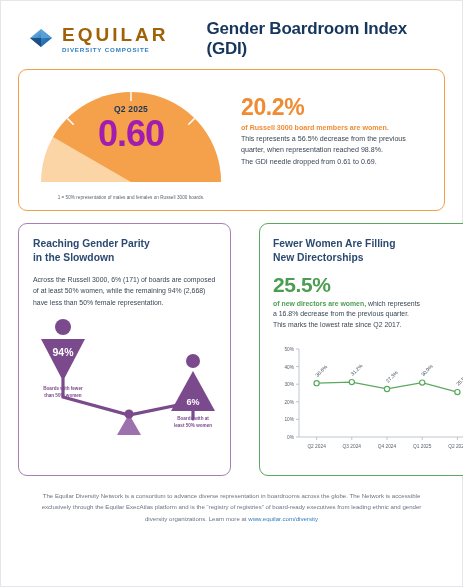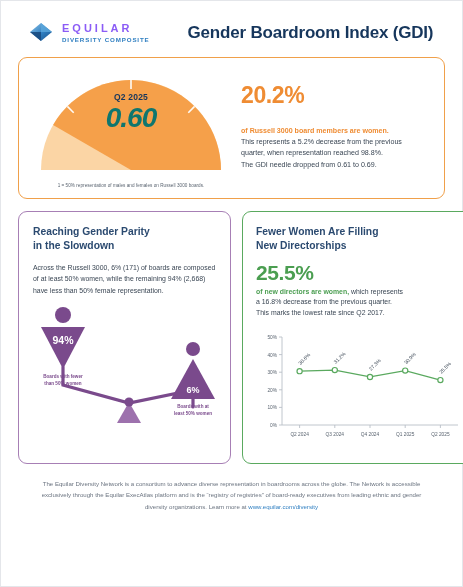--- a/index.html
+++ b/index.html
@@ -14,41 +14,41 @@
   }
 
   
   .header{
     display:flex;align-items:center;padding:18px 22px 10px 26px;gap:34px;
   }
   .logo{display:flex;align-items:center;gap:7px;}
   .logo-mark{width:28px;height:28px;position:relative;flex:0 0 auto;}
   .logo-text{display:flex;flex-direction:column;line-height:1;}
   .logo-word{
-    font-size:11px;font-weight:700;letter-spacing:3.0px;color:#8b5cf6;
+    font-size:19px;font-weight:700;letter-spacing:3.0px;color:#a16207;
   }
   .logo-sub{
     font-size:6.2px;font-weight:700;letter-spacing:0.85px;color:#2f7fc1;
     margin-top:3px;
   }
   .title{
     font-size:17px;font-weight:700;color:#16365c;letter-spacing:-0.2px;
     margin-left:4px;
   }
 
   
   .card{
     box-sizing:border-box;border-radius:9px;background:#fff;
   }
   .card-orange{
     margin:0 17px;border:1.3px solid #f0a04a;
     padding:12px 14px 10px 14px;display:flex;gap:6px;
   }
   .row2{
-    display:flex;gap:11px;margin:12px 17px 0 17px;
+    display:flex;gap:28px;margin:12px 17px 0 17px;
   }
   .card-purple{
     flex:1 1 46%;border:1.3px solid #a77fb5;padding:13px 13px 8px 14px;
     display:flex;flex-direction:column;
   }
   .card-green{
     flex:1 1 54%;border:1.3px solid #5aa95f;padding:13px 12px 8px 13px;
     display:flex;flex-direction:column;
   }
 
@@ -59,39 +59,39 @@
   }
   .gauge-svg{display:block;}
   .gauge-overlay{
     position:absolute;left:0;top:22px;width:196px;text-align:center;
     pointer-events:none;
   }
   .gauge-period{
     font-size:8.5px;font-weight:700;color:#16365c;letter-spacing:0.2px;
   }
   .gauge-value{
-    font-size:28px;font-weight:700;color:#0f766e;line-height:0.98;
-    margin-top:2px;letter-spacing:-1px;font-style:italic;
+    font-size:36px;font-weight:700;color:#a21caf;line-height:0.98;
+    margin-top:2px;letter-spacing:-1px;
   }
   .gauge-note{
     font-size:4.6px;color:#5a6470;margin-top:5px;text-align:center;
     letter-spacing:0.05px;
   }
 
   
   .slow{flex:1 1 auto;padding:4px 2px 0 6px;}
   .h-navy{
     font-size:10.6px;font-weight:700;color:#16365c;line-height:1.32;
   }
   .big-orange{
     font-size:23px;font-weight:700;color:#ef8c33;margin-top:10px;
     line-height:1;letter-spacing:-0.4px;
   }
   .lead-orange{
-    font-size:7.1px;font-weight:700;color:#ef8c33;margin-top:20px;
+    font-size:7.1px;font-weight:700;color:#ef8c33;margin-top:5px;
   }
   .body-txt{
     font-size:7.1px;color:#3c4busy;color:#3a4654;line-height:1.62;margin-top:2px;
   }
 
   
   .h-purple{
     font-size:10.3px;font-weight:700;color:#2b4a70;line-height:1.35;
   }
   .p-body{
@@ -173,21 +173,21 @@
         <div class="gauge-value">0.60</div>
       </div>
 
       <div class="gauge-note">1 = 50% representation of males and females on Russell 3000 boards.</div>
     </div>
 
     <div class="slow">
       <div class="big-orange">20.2%</div>
       <div class="lead-orange">of Russell 3000 board members are women.</div>
       <div class="body-txt">
-        <div>This represents a 5.2% decrease from the previous</div>
+        <div>This represents a 56.5% decrease from the previous</div>
         <div>quarter, when representation reached 98.8%.</div>
         <div>The GDI needle dropped from 0.61 to 0.69.</div>
       </div>
     </div>
   </div>
 
   <div class="row2">
 
     <div class="card card-purple">
       <div class="h-purple">

